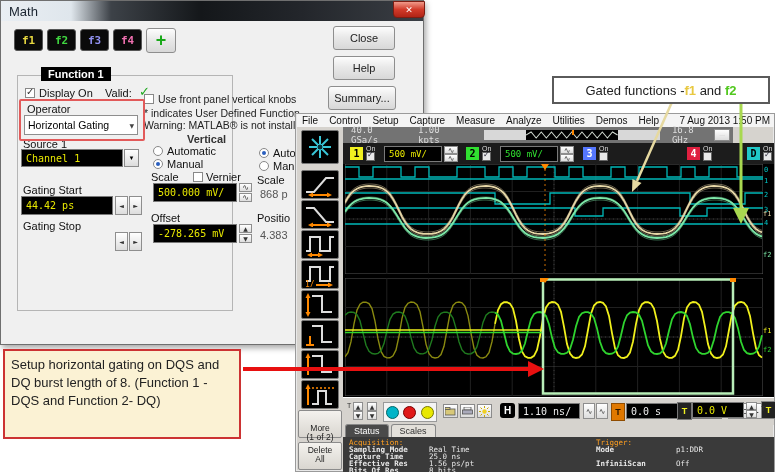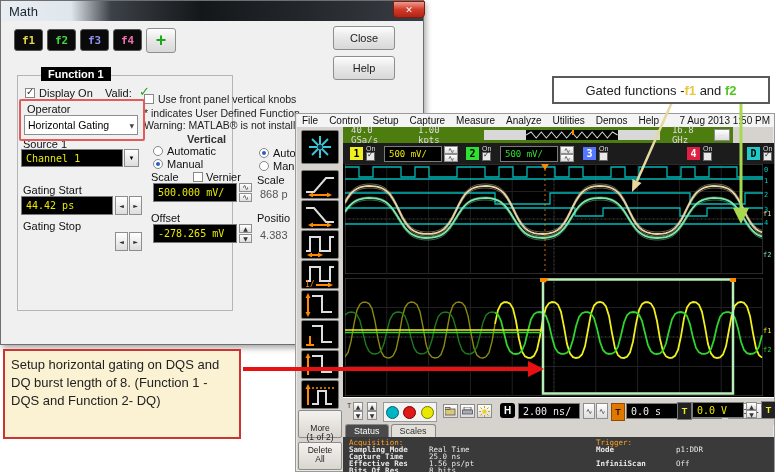--- a/index.html
+++ b/index.html
@@ -35,21 +35,21 @@
         font-size:11px;font-weight:bold;display:flex;align-items:center;justify-content:center;font-family:"DejaVu Sans Mono",monospace;}
   .grp{border:1px solid #b5b5b5;background:#f0f0f0;}
   .chip{background:#000;color:#fff;font-size:11px;font-weight:bold;padding:1px 7px;}
   .note{font-size:10.5px;color:#222;white-space:nowrap;}
   
   #scope{left:295px;top:113px;width:480px;height:359px;background:#d6d3ce;border:1px solid #9a9a9a;
          box-shadow:0 0 0 1px #e8e8e8 inset;box-sizing:border-box;}
   #menu{left:1px;top:0;width:477px;height:13px;background:#f4f4f4;display:flex;align-items:center;gap:11px;
         font-size:10px;color:#111;padding-left:5px;box-sizing:border-box;}
   #menu .date{margin-left:auto;padding-right:4px;}
-  #topbar{left:47px;top:13px;width:390px;height:16px;background:#4d7c0f;display:flex;align-items:center;
+  #topbar{left:47px;top:13px;width:390px;height:16px;background:#737373;display:flex;align-items:center;
         font-family:"DejaVu Sans Mono",monospace;font-size:9px;color:#ddd;}
   #chbar{left:47px;top:29px;width:431px;height:21px;background:#1c1c1c;border-bottom:1px solid #000;}
   .chnum{width:13px;height:13px;font-size:10px;font-weight:bold;color:#000;display:flex;align-items:center;justify-content:center;font-family:"DejaVu Sans Mono",monospace;}
   .on-lbl{font-size:7px;color:#ddd;line-height:7px;}
   .mini-cb{width:7px;height:7px;background:#e8e8e8;border:1px solid #666;position:relative;}
   .mini-cb.on::after{content:"✓";position:absolute;top:-3px;left:0;font-size:8px;color:#223;}
   #display{left:47px;top:50px;width:431px;height:233px;background:#000;}
   #ctrlbar{left:47px;top:283px;width:431px;height:27px;background:#d6d3ce;border-top:1px solid #fff;}
   .tinybtn{background:linear-gradient(#fefefe,#dcdcdc);border:1px solid #8b8b8b;display:flex;align-items:center;justify-content:center;box-sizing:border-box;}
   #tabs{left:47px;top:310px;width:431px;height:13px;display:flex;align-items:flex-end;gap:2px;padding-left:2px;box-sizing:border-box;}
@@ -86,20 +86,21 @@
   <div class="abs" style="left:0;top:20px;width:424px;height:325px;">
 
     <div class="abs ftab" style="left:13px;top:8px;color:#e8d840;">f1</div>
     <div class="abs ftab" style="left:46px;top:8px;color:#40d840;">f2</div>
     <div class="abs ftab" style="left:79px;top:8px;color:#9090f0;">f3</div>
     <div class="abs ftab" style="left:112px;top:8px;color:#f070b0;">f4</div>
     <div class="abs btn" style="left:145px;top:7px;width:28px;height:23px;color:#18a818;font-size:18px;font-weight:bold;">+</div>
 
     <div class="abs btn" style="left:332px;top:5px;width:60px;height:22px;">Close</div>
     <div class="abs btn" style="left:332px;top:35px;width:60px;height:22px;">Help</div>
+    <div class="abs btn" style="left:327px;top:65px;width:66px;height:22px;">Summary...</div>
 
     <div class="abs grp" style="left:16px;top:54px;width:214px;height:234px;"></div>
     <div class="abs chip" style="left:40px;top:46px;">Function 1</div>
 
     <div class="abs" style="left:24px;top:66px;display:flex;align-items:center;gap:4px;">
       <span class="cb on"></span>
       <span class="lbl">Display On</span>
     </div>
     <span class="abs lbl" style="left:104px;top:66px;">Valid:</span>
     <span class="abs" style="left:138px;top:63px;color:#1fa81f;font-size:13px;font-weight:bold;font-family:'DejaVu Sans',sans-serif;">✓</span>
@@ -438,21 +439,21 @@
             <line x1="9" y1="5.5" x2="11" y2="5.5"></line>
             <line x1="1.5" y1="1.5" x2="3" y2="3"></line>
             <line x1="8" y1="8" x2="9.5" y2="9.5"></line>
             <line x1="9.5" y1="1.5" x2="8" y2="3"></line>
             <line x1="3" y1="8" x2="1.5" y2="9.5"></line>
           </g>
       </svg>
     </div>
     <div class="abs" style="left:157px;top:5px;width:15px;height:15px;background:#000;border-radius:3px;color:#fff;font-size:10px;font-weight:bold;display:flex;align-items:center;justify-content:center;">H</div>
     <div class="abs blk white" style="left:175px;top:5px;width:62px;height:16px;">
-      <span>2.00 ns/</span>
+      <span>1.10 ns/</span>
     </div>
     <div class="abs sp sine" style="left:240px;top:5px;width:12px;height:16px;"></div>
     <div class="abs sp sine" style="left:253px;top:5px;width:12px;height:16px;"></div>
     <div class="abs" style="left:268px;top:5px;width:12px;height:16px;background:#e07800;border:1px solid #904c00;color:#2a1600;font-size:9px;font-weight:bold;display:flex;align-items:center;justify-content:center;">T</div>
     <div class="abs blk white" style="left:283px;top:5px;width:96px;height:16px;">
       <span>0.0 s</span>
     </div>
     <div class="abs sp l" style="left:385px;top:5px;width:11px;height:16px;"></div>
     <div class="abs tinybtn" style="left:396px;top:5px;width:12px;height:16px;font-size:8px;">0</div>
     <div class="abs sp r" style="left:408px;top:5px;width:11px;height:16px;"></div>

